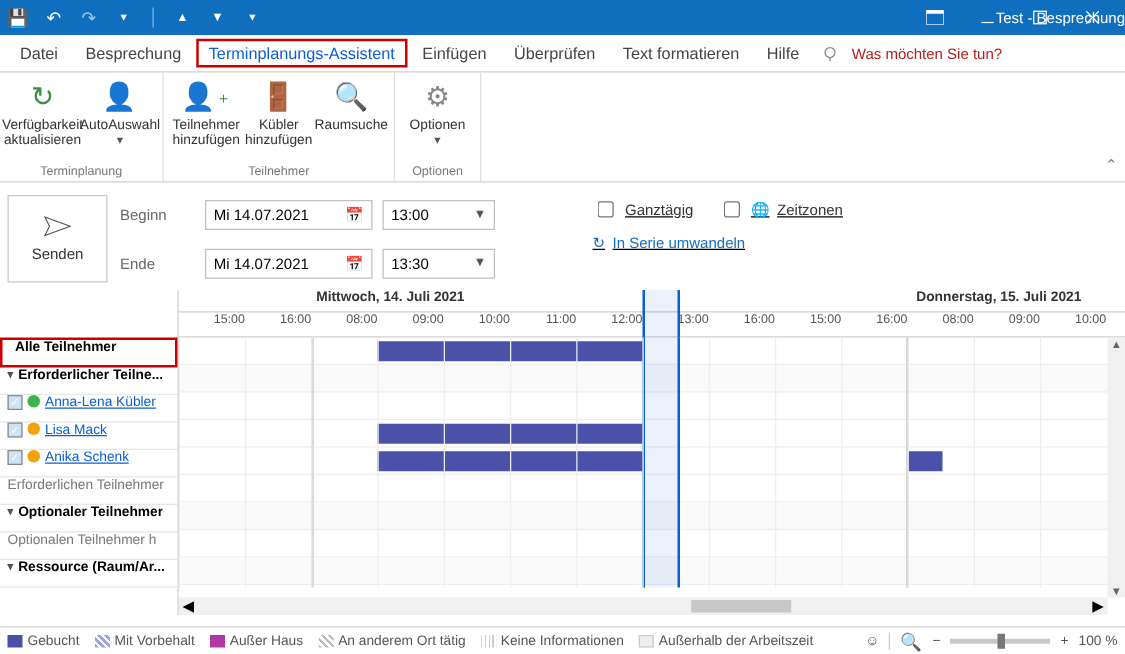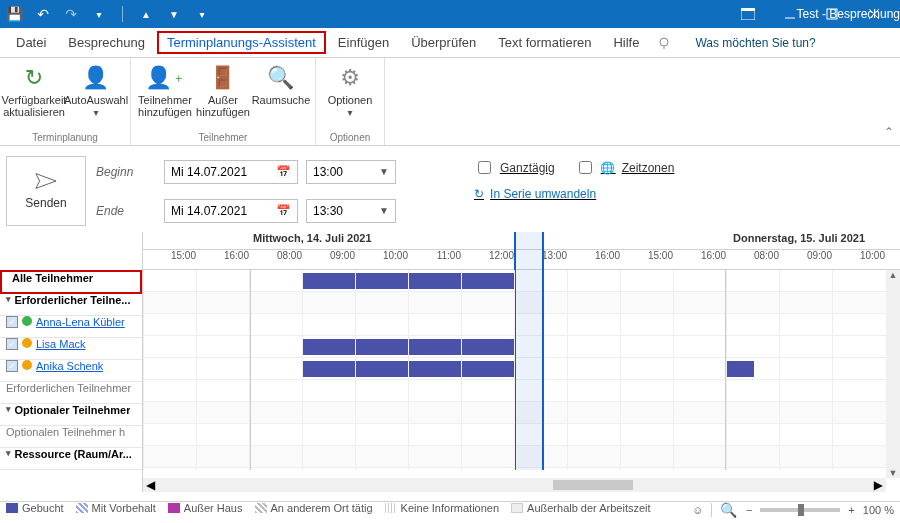--- a/index.html
+++ b/index.html
@@ -9,36 +9,36 @@
   .tb-left { display:flex; gap:10px; align-items:center; }
   .tb-icon { width:18px; height:18px; display:flex; align-items:center; justify-content:center; font-size:14px; }
   .tb-sep { width:1px; height:16px; background:rgba(255,255,255,.5); margin:0 4px; }
   .tb-title { position:absolute; left:0; right:0; text-align:right; font-size:12px; pointer-events:none; }
   .tb-right { margin-left:auto; display:flex; gap:2px; }
   .win-btn { width:40px; height:28px; display:flex; align-items:center; justify-content:center; }
 
   .tabs { display:flex; align-items:center; height:30px; border-bottom:1px solid #d0d0d0; padding:0 6px; gap:2px; }
   .tab { padding:4px 10px; font-size:13px; color:#444; cursor:pointer; }
   .tab.active { color:#0b5ed7; border:2px solid #c00; padding:2px 8px; }
-  .tell-me { margin-left:6px; display:flex; align-items:flex-end; gap:24px; color:#0c4a6e; }
+  .tell-me { margin-left:6px; display:flex; align-items:flex-end; gap:10px; color:#b91c1c; }
   .bulb { width:14px; height:14px; }
 
   .ribbon { display:flex; height:88px; border-bottom:1px solid #d0d0d0; }
   .rgrp { border-right:1px solid #e0e0e0; display:flex; flex-direction:column; padding:2px 4px 0 4px; }
   .rgrp-items { display:flex; flex:1; align-items:flex-start; gap:2px; }
   .ritem { width:60px; display:flex; flex-direction:column; align-items:center; text-align:center; gap:2px; font-size:11px; color:#333; padding-top:4px; cursor:pointer; }
   .ritem .ricon { width:32px; height:28px; display:flex; align-items:center; justify-content:center; font-size:22px; color:#3b8f3e; }
   .rgrp-label { font-size:10px; color:#777; text-align:center; padding:1px 0 2px; }
   .ribbon-collapse { margin-left:auto; width:22px; display:flex; align-items:flex-end; justify-content:center; padding-bottom:6px; color:#777; }
 
   .fields { display:flex; padding:10px 6px 6px 6px; gap:10px; }
   .send-box { width:80px; height:70px; border:1px solid #c9c9c9; display:flex; flex-direction:column; align-items:center; justify-content:center; gap:6px; font-size:12px; color:#333; cursor:pointer; }
   .send-box svg { width:22px; height:18px; }
   .frm { display:grid; grid-template-columns:60px 134px 90px 30px; column-gap:8px; row-gap:8px; align-items:center; }
-  .lbl { font-size:12px; color:#666;font-style:italic; }
+  .lbl { font-size:12px; color:#666; }
   .datebox,.timebox { display:flex; align-items:center; border:1px solid #c0c0c0; height:24px; padding:0 6px; font-size:12px; background:#fff; justify-content:space-between; }
   .chev { font-size:10px; color:#555; }
   .opts { display:flex; flex-direction:column; gap:10px; padding-top:2px; margin-left:30px;text-decoration:underline;}
   .optrow { display:flex; gap:20px; align-items:center; }
   .ck { display:flex; align-items:center; gap:6px; color:#333; font-size:12px;}
   .ck input { width:13px; height:13px; }
   .linklike { display:flex; align-items:center; gap:6px; color:#106ebe; font-size:12px; cursor:pointer; }
 
   .sched { display:flex; height:260px; }
   .leftpane { width:143px; border-right:1px solid #d0d0d0; display:flex; flex-direction:column; }
@@ -62,21 +62,21 @@
   .row { height:22px; border-bottom:1px solid #eee; position:relative; }
   .row.group { background:#fafafa; }
   .vline { position:absolute; top:0; bottom:0; width:1px; background:#eee; }
   .daydiv { position:absolute; top:0; bottom:0; width:2px; background:#ccc; }
   .busy { position:absolute; height:16px; top:3px; background:#4a51a8; }
   .sel { position:absolute; top:0; bottom:0; width:30px; border-left:2px solid #0b5ed7; border-right:2px solid #0b5ed7; background:rgba(11,94,215,.08);}
   .vscroll { position:absolute; right:0; top:38px; bottom:14px; width:14px; background:#f0f0f0; display:flex; flex-direction:column; justify-content:space-between; align-items:center; font-size:9px; color:#666;}
   .hscroll { position:absolute; left:0; right:14px; bottom:0; height:14px; background:#f0f0f0; display:flex; align-items:center;}
   .hscroll .thumb{ position:absolute; left:410px; width:80px; height:10px; top:2px; background:#c8c8c8;}
 
-  .status { position:absolute; left:0; right:0; bottom:0; height:22px; border-top:1px solid #d0d0d0; background:#fff; display:flex; align-items:flex-start; padding:0 6px; font-size:11px; color:#555; gap:12px;}
+  .status { position:absolute; left:0; right:0; bottom:0; height:22px; border-top:1px solid #d0d0d0; background:#fff; display:flex; align-items:center; padding:0 6px; font-size:11px; color:#555; gap:12px;}
   .legend{ display:flex; align-items:center; gap:4px;}
   .swatch{ width:12px; height:10px; }
   .status .right { margin-left:auto; display:flex; align-items:center; gap:8px;}
   .zoomslider{ width:80px; height:4px; background:#c8c8c8; position:relative;}
   .zoomslider .thumb{ position:absolute; left:38px; top:-4px; width:6px; height:12px; background:#777;}
 </style>
 </head>
 <body>
 
 <div class="titlebar">
@@ -149,21 +149,21 @@
     <div class="rgrp-label">Terminplanung</div>
   </div>
   <div class="rgrp">
     <div class="rgrp-items">
       <div class="ritem">
         <span class="ricon" style="color:#555">👤<span style="color:#3b8f3e;font-size:12px">＋</span></span>
         <span>Teilnehmer hinzufügen</span>
       </div>
       <div class="ritem" style="width:52px">
         <span class="ricon" style="color:#555">🚪</span>
-        <span>Außer hinzufügen</span>
+        <span>Kübler hinzufügen</span>
       </div>
       <div class="ritem">
         <span class="ricon" style="color:#3a6fb7">🔍</span>
         <span>Raumsuche</span>
       </div>
     </div>
     <div class="rgrp-label">Teilnehmer</div>
   </div>
   <div class="rgrp">
     <div class="rgrp-items">

